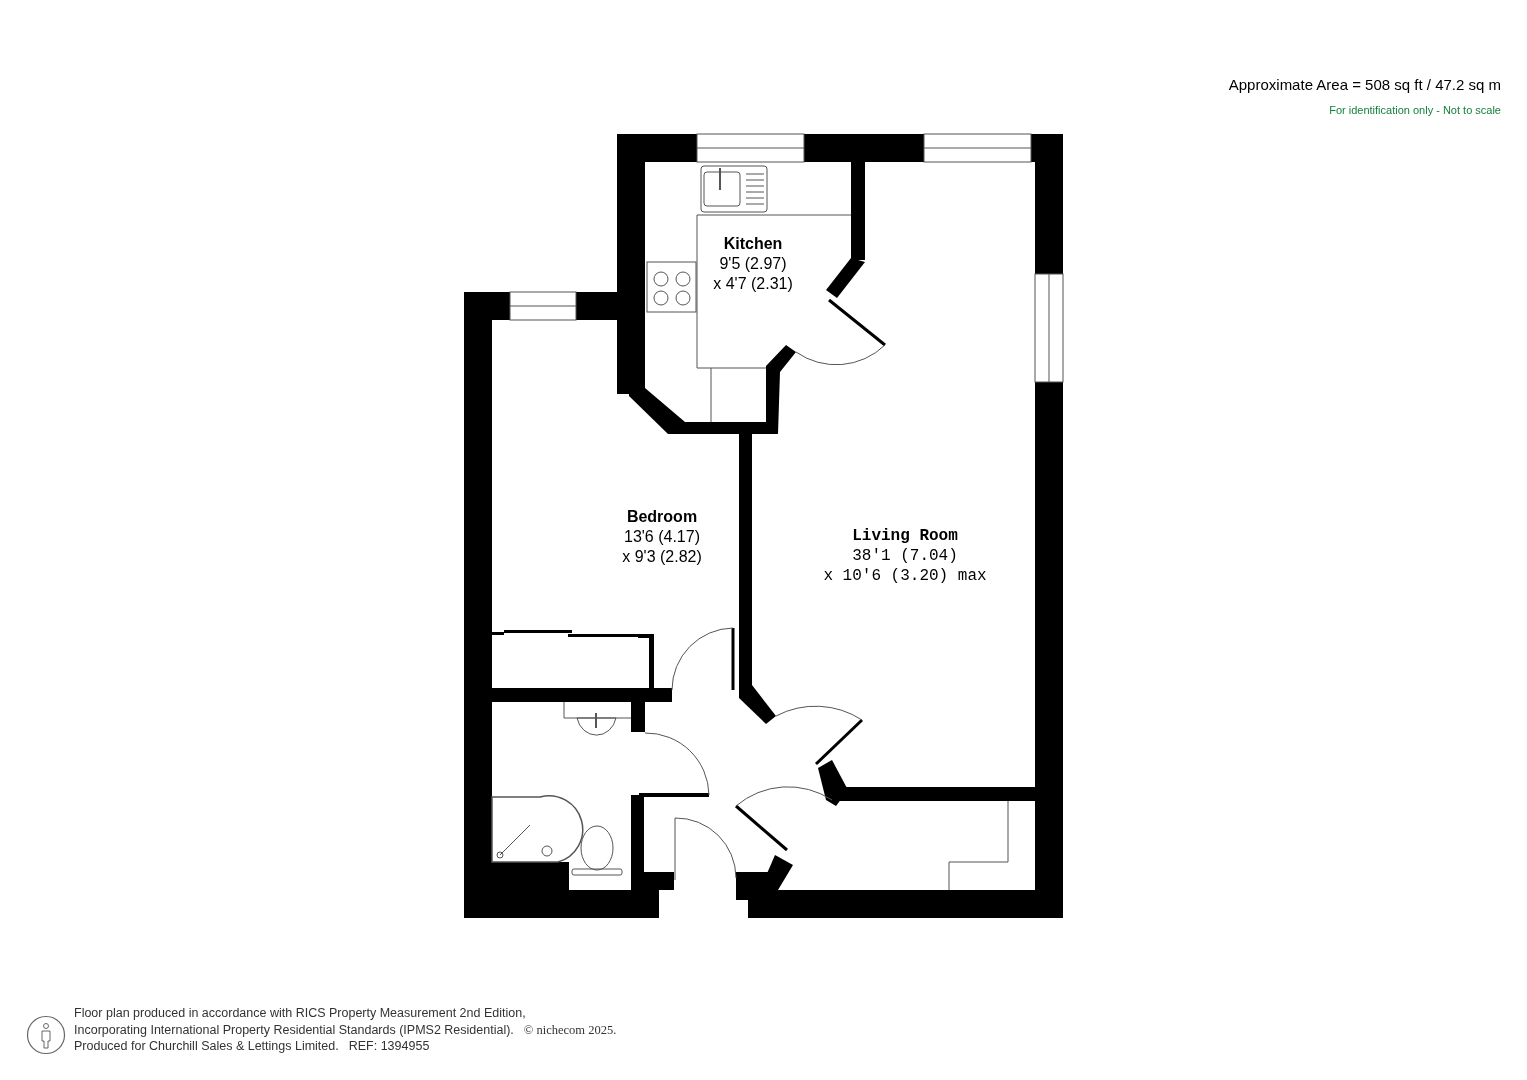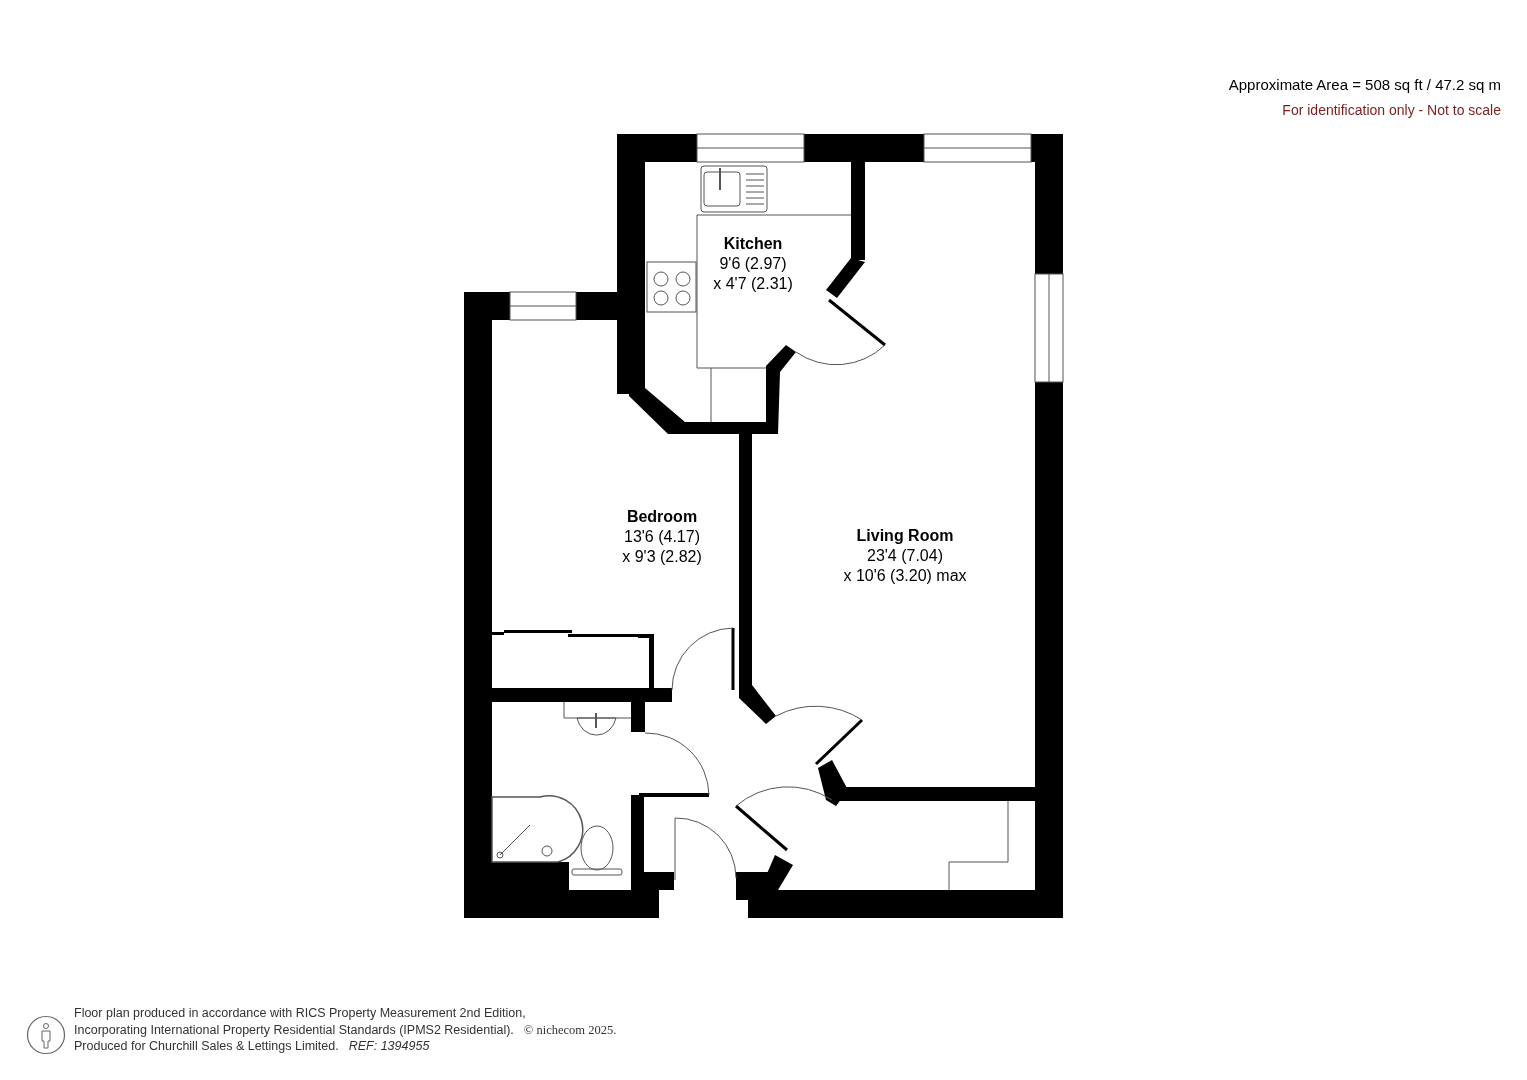--- a/index.html
+++ b/index.html
@@ -1,27 +1,27 @@
 <!DOCTYPE html>
 <html><head>
   <meta charset="utf-8">
   <style>
     html, body { margin: 0; padding: 0; background: #ffffff; }
     body { width: 1527px; height: 1080px; position: relative; overflow: hidden; font-family: "Liberation Sans", sans-serif; color: #000; }
     .header { position: absolute; right: 26px; top: 72px; text-align: right; }
     .area { font-size: 15px; line-height: 26px; }
-    .scale { font-size: 14px; line-height: 18px; margin-top: 3px; color: #7f1d1d; }
+    .scale { font-size: 11px; line-height: 18px; margin-top: 3px; color: #15803d; }
     svg.plan { position: absolute; left: 0; top: 0; }
     .room-label { position: absolute; text-align: center; font-size: 16px; line-height: 20px; transform: translateX(-50%); white-space: nowrap; }
     .room-label .name { font-weight: bold; text-align: center; }
     .footer { position: absolute; left: 26px; top: 1005px; display: flex; align-items: flex-end; }
     .footer-icon { width: 40px; height: 40px; margin-right: 8px; margin-top: 4px; }
     .footer-text { font-size: 12.5px; line-height: 16.5px; color: #333; }
     .footer-text .copy { margin-left: 10px; font-family: Liberation Serif, serif; }
-    .footer-text .ref { margin-left: 10px; font-style: italic; }
+    .footer-text .ref { margin-left: 10px; }
   </style>
 </head>
 <body>
 
 <div class="header">
   <div class="area">Approximate Area = 508 sq ft / 47.2 sq m</div>
   <div class="scale">For identification only - Not to scale</div>
 </div>
 
 <svg class="plan" width="1527" height="1080" viewBox="0 0 1527 1080">
@@ -138,33 +138,33 @@
     <circle cx="500" cy="855" r="3"></circle>
     <circle cx="547" cy="851" r="5"></circle>
 
     <ellipse cx="597" cy="848" rx="16" ry="22"></ellipse>
     <rect x="572" y="869" width="50" height="6" rx="2"></rect>
   </g>
 </svg>
 
 <div class="room-label" style="left:753px; top:234px;">
   <div class="name">Kitchen</div>
-  <div>9'6 (2.97)</div>
+  <div>9'5 (2.97)</div>
   <div>x 4'7 (2.31)</div>
 </div>
 
 <div class="room-label" style="left:616px; top:507px;margin-left:46px;">
   <div class="name">Bedroom</div>
   <div>13'6 (4.17)</div>
   <div>x 9'3 (2.82)</div>
 </div>
 
-<div class="room-label" style="left:905px; top:526px;">
+<div class="room-label" style="left:905px; top:526px;font-family:Liberation Mono, monospace;">
   <div class="name">Living Room</div>
-  <div>23'4 (7.04)</div>
+  <div>38'1 (7.04)</div>
   <div>x 10'6 (3.20) max</div>
 </div>
 
 <div class="footer">
   <svg class="footer-icon" viewBox="0 0 40 40">
     <circle cx="20" cy="20" r="18.5" fill="none" stroke="#666" stroke-width="1.2"></circle>
     <circle cx="20" cy="11" r="2.5" fill="none" stroke="#666" stroke-width="1"></circle>
     <path d="M16,16 L24,16 L24,26 L22,26 L22,33 L18,33 L18,26 L16,26 Z" fill="none" stroke="#666" stroke-width="1"></path>
   </svg>
   <div class="footer-text">

